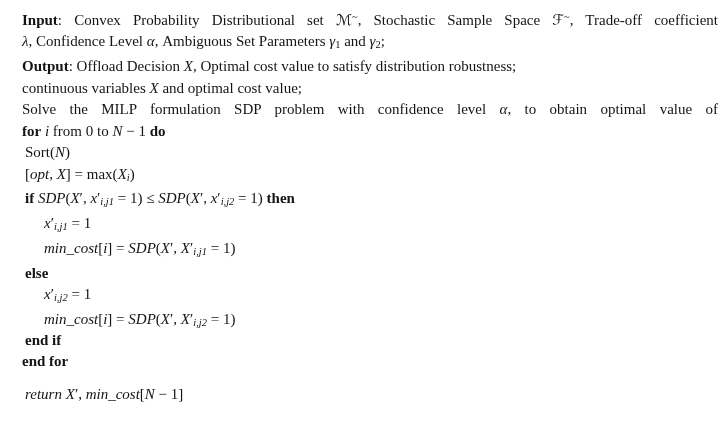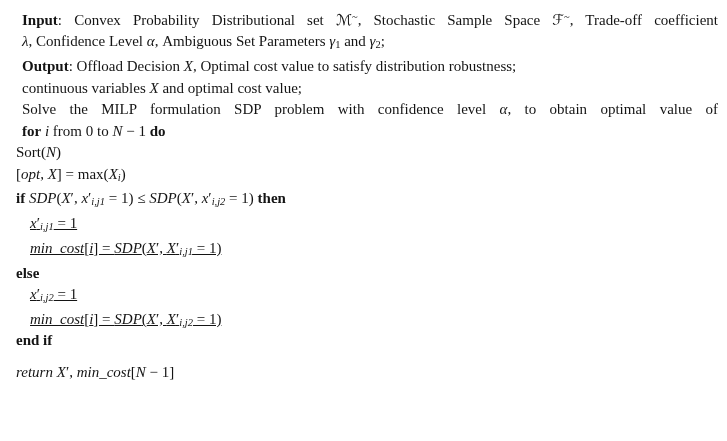--- a/index.html
+++ b/index.html
@@ -10,22 +10,22 @@
   }
   .algo{
     font-family:"Liberation Serif","DejaVu Serif",serif;
     font-size:15px;
     line-height:21.5px;
     color:#141414;
     padding-top:6px;
   }
   .line{white-space:nowrap;padding-right:9px;}
   .ind0{padding-left:22px;}
-  .ind1{padding-left:16px;}
-  .ind2{padding-left:30px;text-decoration:underline;}
+  .ind1{padding-left:25px;}
+  .ind2{padding-left:44px;}
   .jfull{white-space:normal;text-align:justify;text-align-last:justify;}
   .tight{margin-top:-4px;}
   .gap{margin-top:11px;}
   .seg{}
   .b{font-weight:bold;text-align:center;}
   .i{font-style:italic;}
   .sub{font-size:70%;vertical-align:-0.22em;}
   .sup{font-size:70%;vertical-align:0.45em;}
   .cal{font-family:"DejaVu Sans","DejaVu Serif",serif;}
 </style>
@@ -41,14 +41,15 @@
     <div class="line ind0"><span class="seg b">for</span><span class="seg"> </span><span class="seg i">i</span><span class="seg"> from 0 to </span><span class="seg i">N</span><span class="seg"> − 1 </span><span class="seg b">do</span></div>
     <div class="line ind1"><span class="seg">Sort(</span><span class="seg i">N</span><span class="seg">)</span></div>
     <div class="line ind1"><span class="seg">[</span><span class="seg i">opt</span><span class="seg">, </span><span class="seg i">X</span><span class="seg">] = max(</span><span class="seg i">X</span><span class="seg i sub">i</span><span class="seg">)</span></div>
     <div class="line ind1"><span class="seg b">if</span><span class="seg"> </span><span class="seg i">SDP</span><span class="seg">(</span><span class="seg i">X</span><span class="seg">′, </span><span class="seg i">x</span><span class="seg">′</span><span class="seg i sub">i,j1</span><span class="seg"> = 1) ≤ </span><span class="seg i">SDP</span><span class="seg">(</span><span class="seg i">X</span><span class="seg">′, </span><span class="seg i">x</span><span class="seg">′</span><span class="seg i sub">i,j2</span><span class="seg"> = 1) </span><span class="seg b">then</span></div>
     <div class="line ind2"><span class="seg i">x</span><span class="seg">′</span><span class="seg i sub">i,j1</span><span class="seg"> = 1</span></div>
     <div class="line ind2"><span class="seg i">min_cost</span><span class="seg">[</span><span class="seg i">i</span><span class="seg">] = </span><span class="seg i">SDP</span><span class="seg">(</span><span class="seg i">X</span><span class="seg">′, </span><span class="seg i">X</span><span class="seg">′</span><span class="seg i sub">i,j1</span><span class="seg"> = 1)</span></div>
     <div class="line ind1"><span class="seg b">else</span></div>
     <div class="line ind2"><span class="seg i">x</span><span class="seg">′</span><span class="seg i sub">i,j2</span><span class="seg"> = 1</span></div>
     <div class="line ind2"><span class="seg i">min_cost</span><span class="seg">[</span><span class="seg i">i</span><span class="seg">] = </span><span class="seg i">SDP</span><span class="seg">(</span><span class="seg i">X</span><span class="seg">′, </span><span class="seg i">X</span><span class="seg">′</span><span class="seg i sub">i,j2</span><span class="seg"> = 1)</span></div>
     <div class="line ind1 tight"><span class="seg b">end if</span></div>
+    <div class="line ind0"><span class="seg b">end for</span></div>
     <div class="line ind1 gap"><span class="seg i">return</span><span class="seg"> </span><span class="seg i">X</span><span class="seg">′, </span><span class="seg i">min_cost</span><span class="seg">[</span><span class="seg i">N</span><span class="seg"> − 1]</span></div>
   </div>
 
 </body></html>

